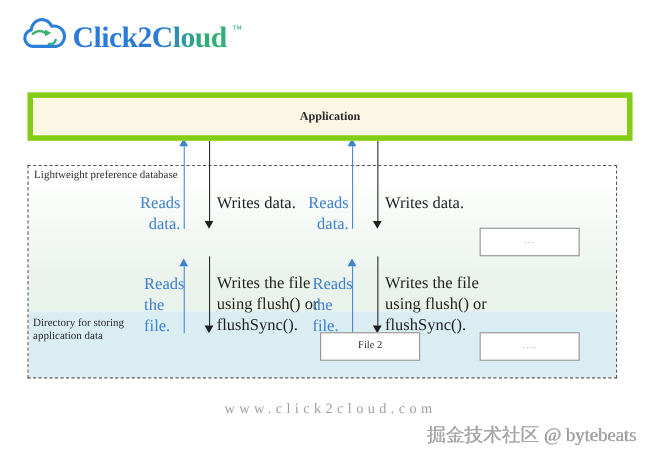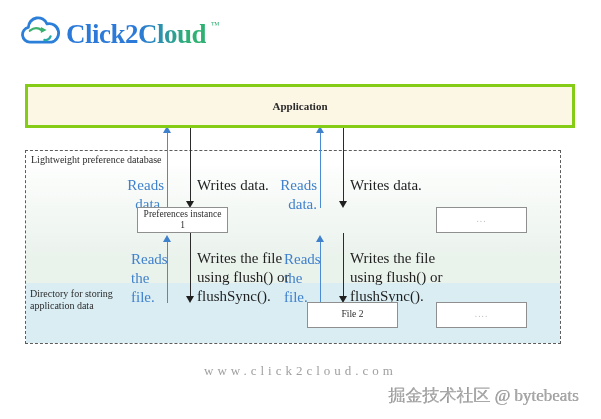--- a/index.html
+++ b/index.html
@@ -9,21 +9,21 @@
 
   
   .logo { position:absolute; left:18px; top:16px; display:flex; align-items:center; gap:4px; }
   .logo .brand { font-size:27px; font-weight:bold; letter-spacing:-0.5px;
       background:linear-gradient(90deg,#2b79d8 0%,#2b79d8 52%,#2eb173 88%);
       -webkit-background-clip:text; background-clip:text; color:transparent; }
   .logo .tm { font-size:9px; color:#2eb173; vertical-align:top; position:relative; top:-9px; left:1px; }
 
   
   .app-box { position:absolute; left:25px; top:84px; width:550px; height:44px;
-      background:#fcf6e5; border:3px solid #84cc16; display:flex; align-items:center; justify-content:center;
+      background:#fcf6e5; border:5px solid #84cc16; display:flex; align-items:center; justify-content:center;
       font-size:11px; font-weight:bold; color:#2b2b2b; z-index:3; }
 
   .dashed-container { position:absolute; left:25px; top:150px; width:536px; height:194px;
       border:1px dashed #5c5c5c; z-index:1; }
   .region-green { position:absolute; left:26px; top:166px; width:534px; height:117px;
       background:linear-gradient(180deg,#fdfefd 0%,#eaf2ec 80%); z-index:0; }
   .region-blue { position:absolute; left:26px; top:283px; width:534px; height:60px;
       background:#d9edf3; z-index:0; }
 
   .zone-label { position:absolute; font-size:10px; color:#2b2b2b; z-index:2; line-height:1.15; }
@@ -101,22 +101,21 @@
   <div class="flow-label blue ta-r" style="left:98px; top:176px; width:66px;">Reads data.</div>
   <div class="flow-label black" style="left:197px; top:176px;">Writes data.</div>
   <div class="flow-label blue ta-r" style="left:251px; top:176px; width:66px;">Reads data.</div>
   <div class="flow-label black" style="left:350px; top:176px;">Writes data.</div>
 
   <div class="flow-label blue" style="left:131px; top:250px; width:36px;">Reads the file.</div>
   <div class="flow-label black" style="left:197px; top:249px; width:102px;">Writes the file using flush() or flushSync().</div>
   <div class="flow-label blue" style="left:284px; top:250px; width:36px;">Reads the file.</div>
   <div class="flow-label black" style="left:350px; top:249px; width:102px;">Writes the file using flush() or flushSync().</div>
 
-  <div class="node-box" style="left:137px; top:207px;">Preferences instance 1</div>
   <div class="node-box muted" style="left:436px; top:207px;">...</div>
 
-  <div class="node-box" style="left:291px; top:302px;margin-left:16px;">File 2</div>
+  <div class="node-box" style="left:291px; top:302px;">File 2</div>
   <div class="node-box muted" style="left:436px; top:302px;">....</div>
 
   <div class="website">www.click2cloud.com</div>
   <div class="watermark">掘金技术社区 @ bytebeats</div>
 
 </div>
 
 </body></html>

